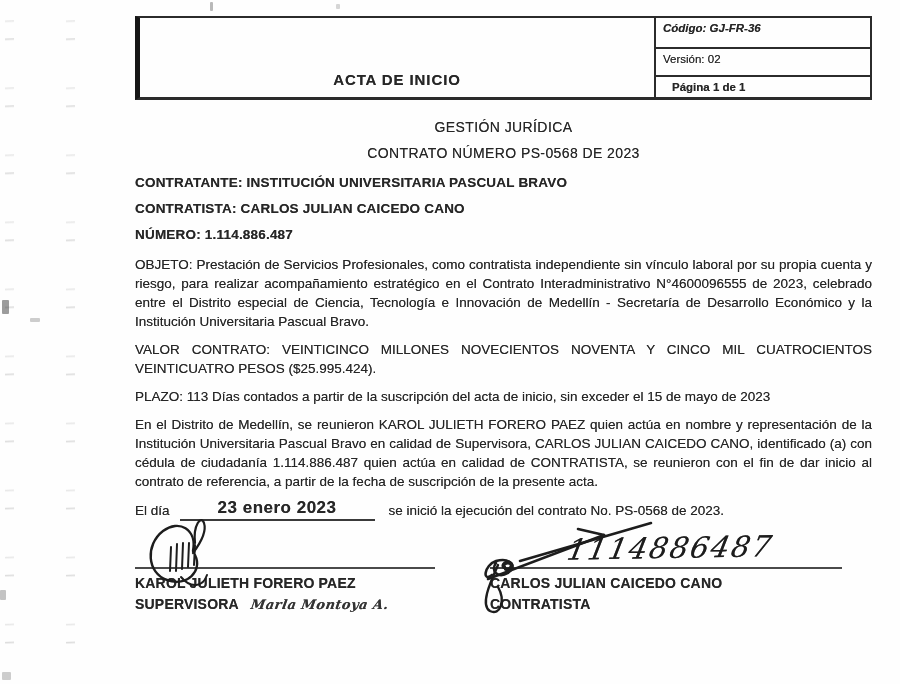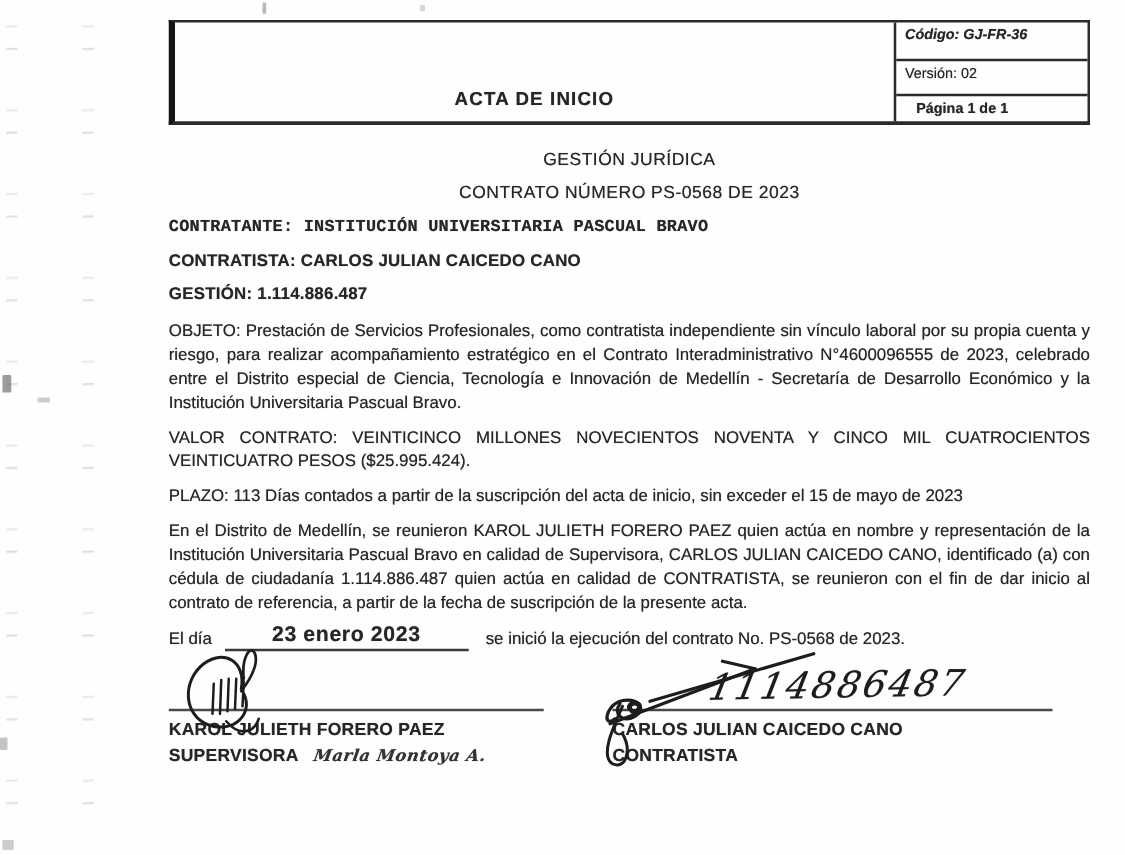--- a/index.html
+++ b/index.html
@@ -25,32 +25,32 @@
   .content { position:absolute; left:135px; top:0; width:737px; }
   .scan-text { text-shadow:0 0 0.6px rgba(20,20,20,0.6); }
   
   .header-box {
     margin-top:16px; height:84px; display:flex;
     border:2px solid #2b2b2b; border-left:5px solid #161616; border-bottom:3px solid #2b2b2b;
     background:#fefefe;
   }
   .header-title-cell { flex:1; display:flex; align-items:center; justify-content:center; }
   .header-title { font-size:15px; font-weight:bold; letter-spacing:0.9px;margin-top:44px; }
-  .header-meta-col { width:155px; border-left:2px solid #2b2b2b; display:flex; flex-direction:column; }
+  .header-meta-col { width:216px; border-left:2px solid #2b2b2b; display:flex; flex-direction:column; }
   .meta-row { padding:4px 7px 2px; font-size:11.5px; border-bottom:2px solid #2b2b2b; }
   .meta-row:last-child { border-bottom:none;padding-left:16px; }
   .meta-row.r1 { flex:1.2; font-style:italic; font-weight:bold; }
   .meta-row.r2 { flex:1.05; }
   .meta-row.r3 { flex:0.75; font-weight:bold; }
   
   .subtitle { text-align:center; font-weight:normal; font-size:14px; letter-spacing:0.4px; }
   .subtitle.s1 { margin-top:19px; }
   .subtitle.s2 { margin-top:10px; }
   .party-line { margin-top:11px; font-weight:bold; font-size:13.5px; letter-spacing:0.2px; }
-  .party-line.first { margin-top:14px;font-family:Liberation Mono, monospace; }
+  .party-line.first { margin-top:14px; }
   p.para { margin-top:9px; font-size:13.5px; line-height:19px; text-align:justify; font-weight:500; }
   p.para.mt { margin-top:13px; }
   p.para b { font-weight:normal; }
   
   .date-line { margin-top:7px; font-size:13.5px; display:flex; align-items:flex-end; font-weight:500; }
   .blank-underline {
     display:inline-block; width:195px; margin:0 14px 0 10px;
     border-bottom:2px solid #3a3a3a; text-align:center;
     font-size:17px; font-weight:bold; padding-bottom:1px; letter-spacing:0.5px;
   }
@@ -102,21 +102,21 @@
         <div class="meta-row r2">Versión: 02</div>
         <div class="meta-row r3">Página 1 de 1</div>
       </div>
     </div>
 
     <div class="subtitle s1">GESTIÓN JURÍDICA</div>
     <div class="subtitle s2">CONTRATO NÚMERO PS-0568 DE 2023</div>
 
     <div class="party-line first">CONTRATANTE: INSTITUCIÓN UNIVERSITARIA PASCUAL BRAVO</div>
     <div class="party-line">CONTRATISTA: CARLOS JULIAN CAICEDO CANO</div>
-    <div class="party-line">GESTIÓN: 1.114.886.487</div>
+    <div class="party-line">NÚMERO: 1.114.886.487</div>
 
     <p class="para mt"><b>OBJETO:</b><span> Prestación de Servicios Profesionales, como contratista independiente sin vínculo laboral por su propia cuenta y riesgo, para realizar acompañamiento estratégico en el Contrato Interadministrativo N°4600096555 de 2023, celebrado entre el Distrito especial de Ciencia, Tecnología e Innovación de Medellín - Secretaría de Desarrollo Económico y la Institución Universitaria Pascual Bravo.</span></p>
 
     <p class="para"><b>VALOR CONTRATO:</b><b> VEINTICINCO MILLONES NOVECIENTOS NOVENTA Y CINCO MIL CUATROCIENTOS VEINTICUATRO PESOS ($25.995.424).</b></p>
 
     <p class="para"><b>PLAZO: 113</b><span> Días contados a partir de la suscripción del acta de inicio, sin exceder el 15 de mayo de 2023</span></p>
 
     <p class="para"><span>En el Distrito de Medellín, se reunieron </span><b>KAROL JULIETH FORERO PAEZ</b><span> quien actúa en nombre y representación de la Institución Universitaria Pascual Bravo en calidad de Supervisora, </span><b>CARLOS JULIAN CAICEDO CANO,</b><span> identificado (a) con cédula de ciudadanía </span><b>1.114.886.487</b><span> quien actúa en calidad de CONTRATISTA, se reunieron con el fin de dar inicio al contrato de referencia, a partir de la fecha de suscripción de la presente acta.</span></p>
 
     <div class="date-line">

